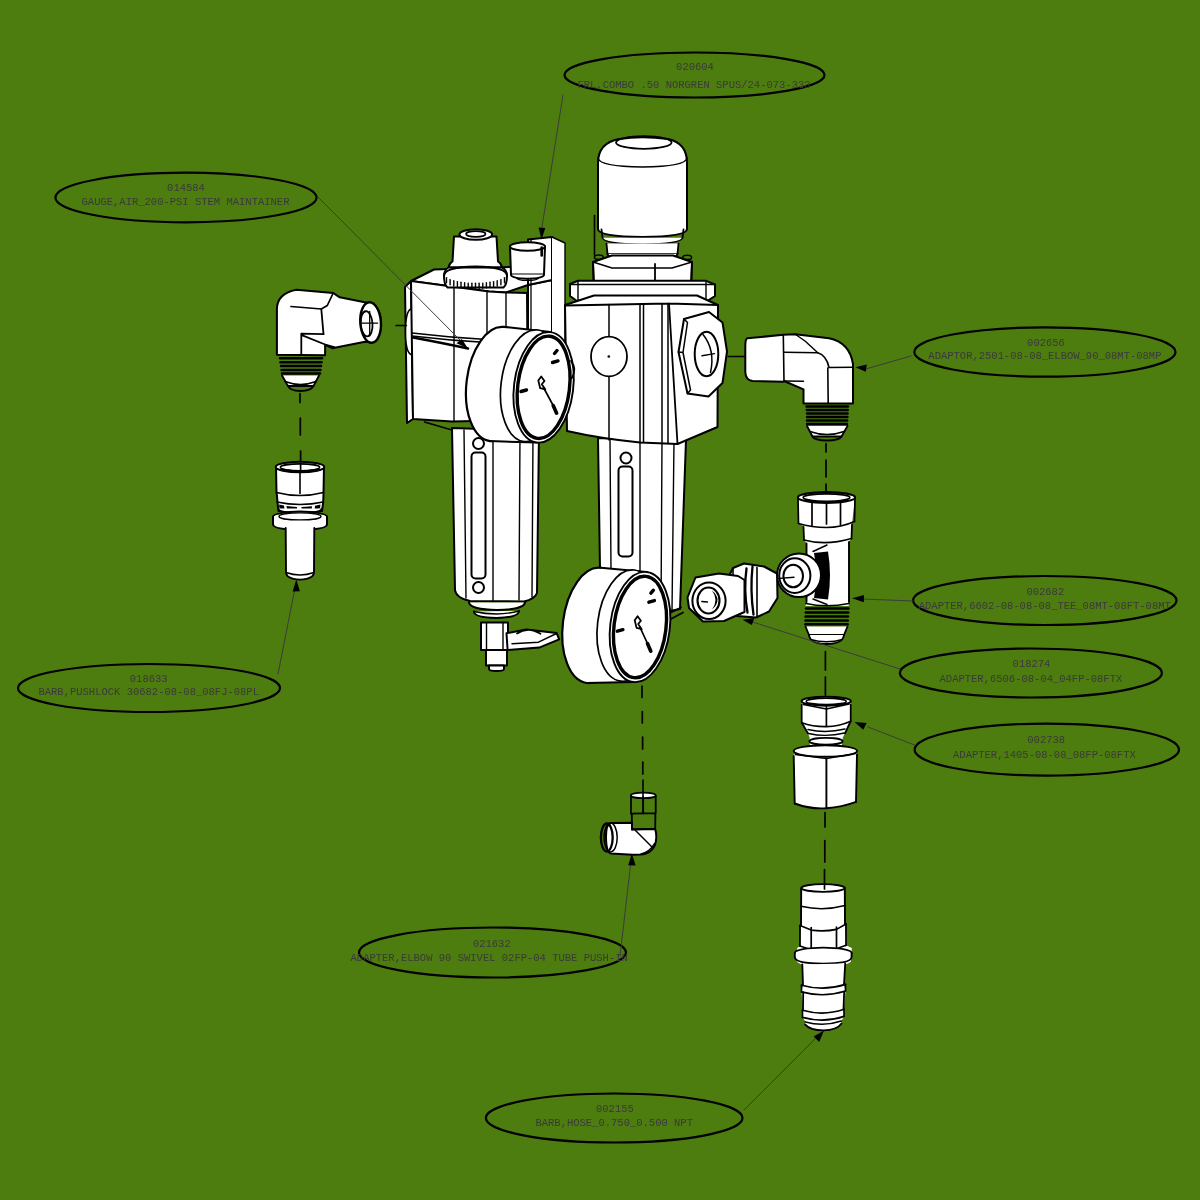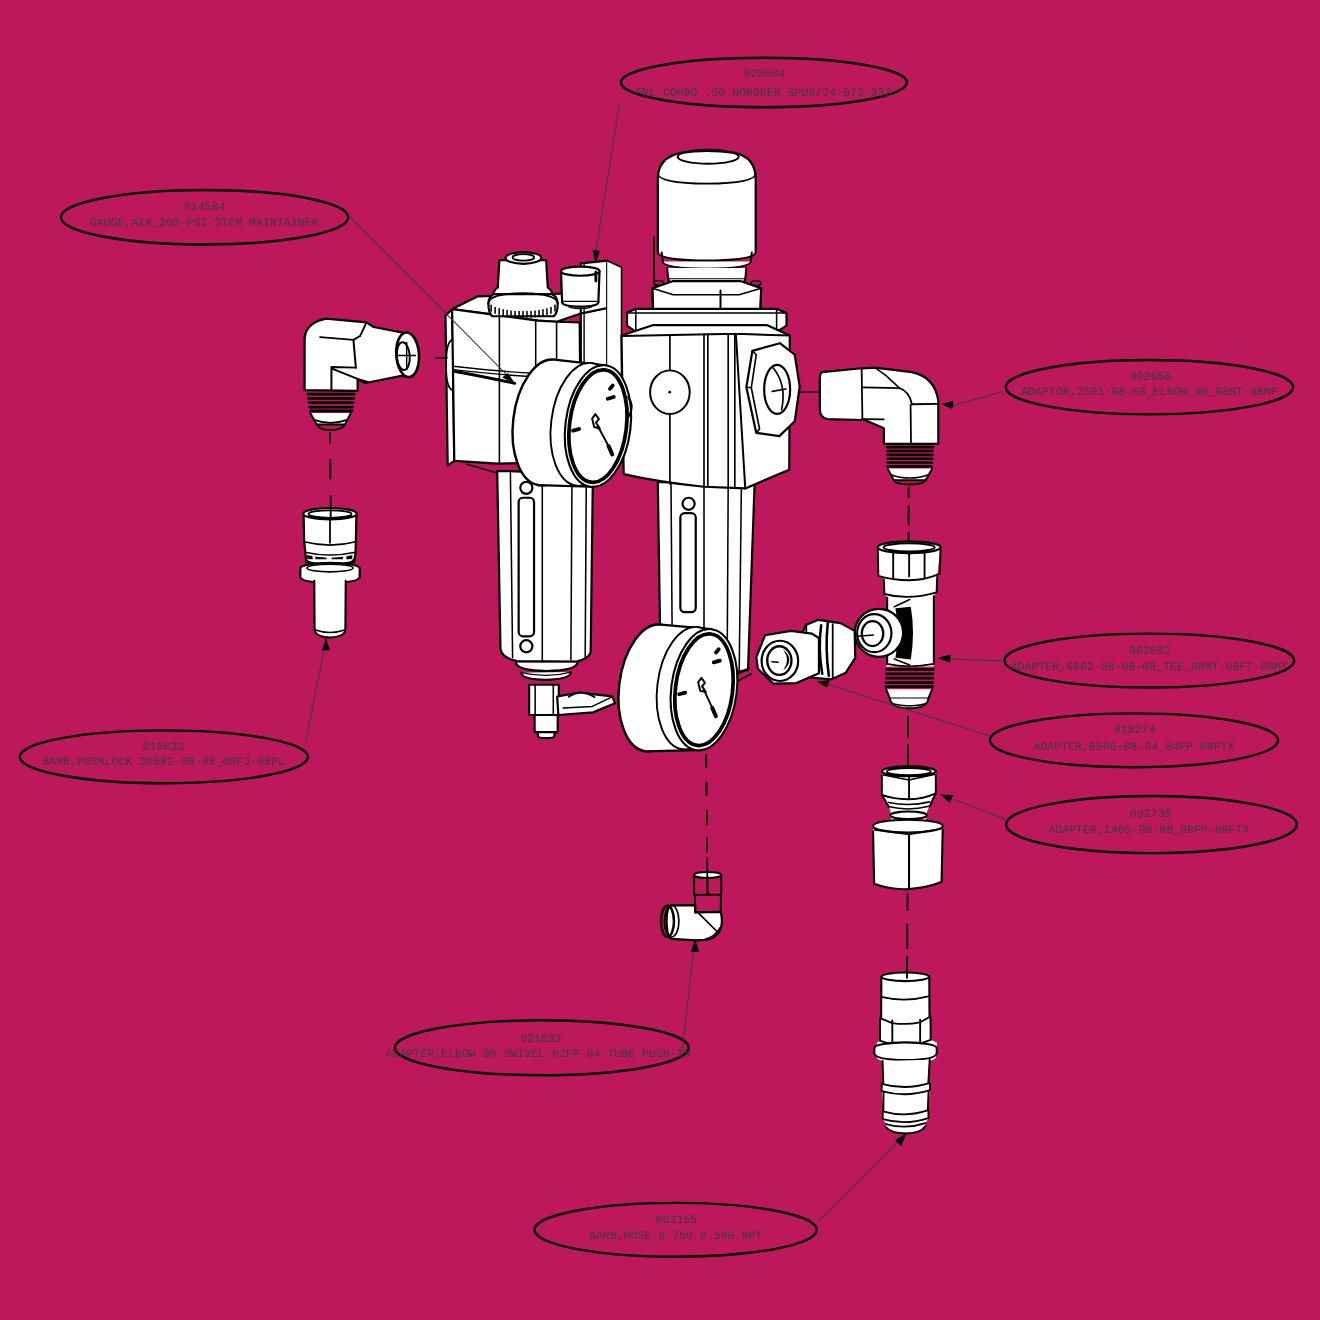--- a/index.html
+++ b/index.html
@@ -1,16 +1,16 @@
 <!DOCTYPE html>
 <html><head>
 <meta charset="utf-8">
 <style>
 html,body{margin:0;padding:0;background:#fff;}
-#page{width:1200px;height:1200px;position:relative;background:#be185d;overflow:hidden;}
+#page{width:1200px;height:1200px;position:relative;background:#4d7c0f;overflow:hidden;}
 svg{position:absolute;top:0;left:0;}
 text{font-family:"Liberation Mono", monospace;font-size:10.5px;fill:#3a3a3a;text-anchor:middle;}
 </style>
 </head>
 <body>
 <div id="page">
 <svg width="1200" height="1200" viewBox="0 0 1200 1200" fill="none" stroke-linecap="round" stroke-linejoin="round">
 
 <g stroke="#000" stroke-width="2.2" fill="none">
   <ellipse cx="694.5" cy="75" rx="130" ry="22.5"></ellipse>

